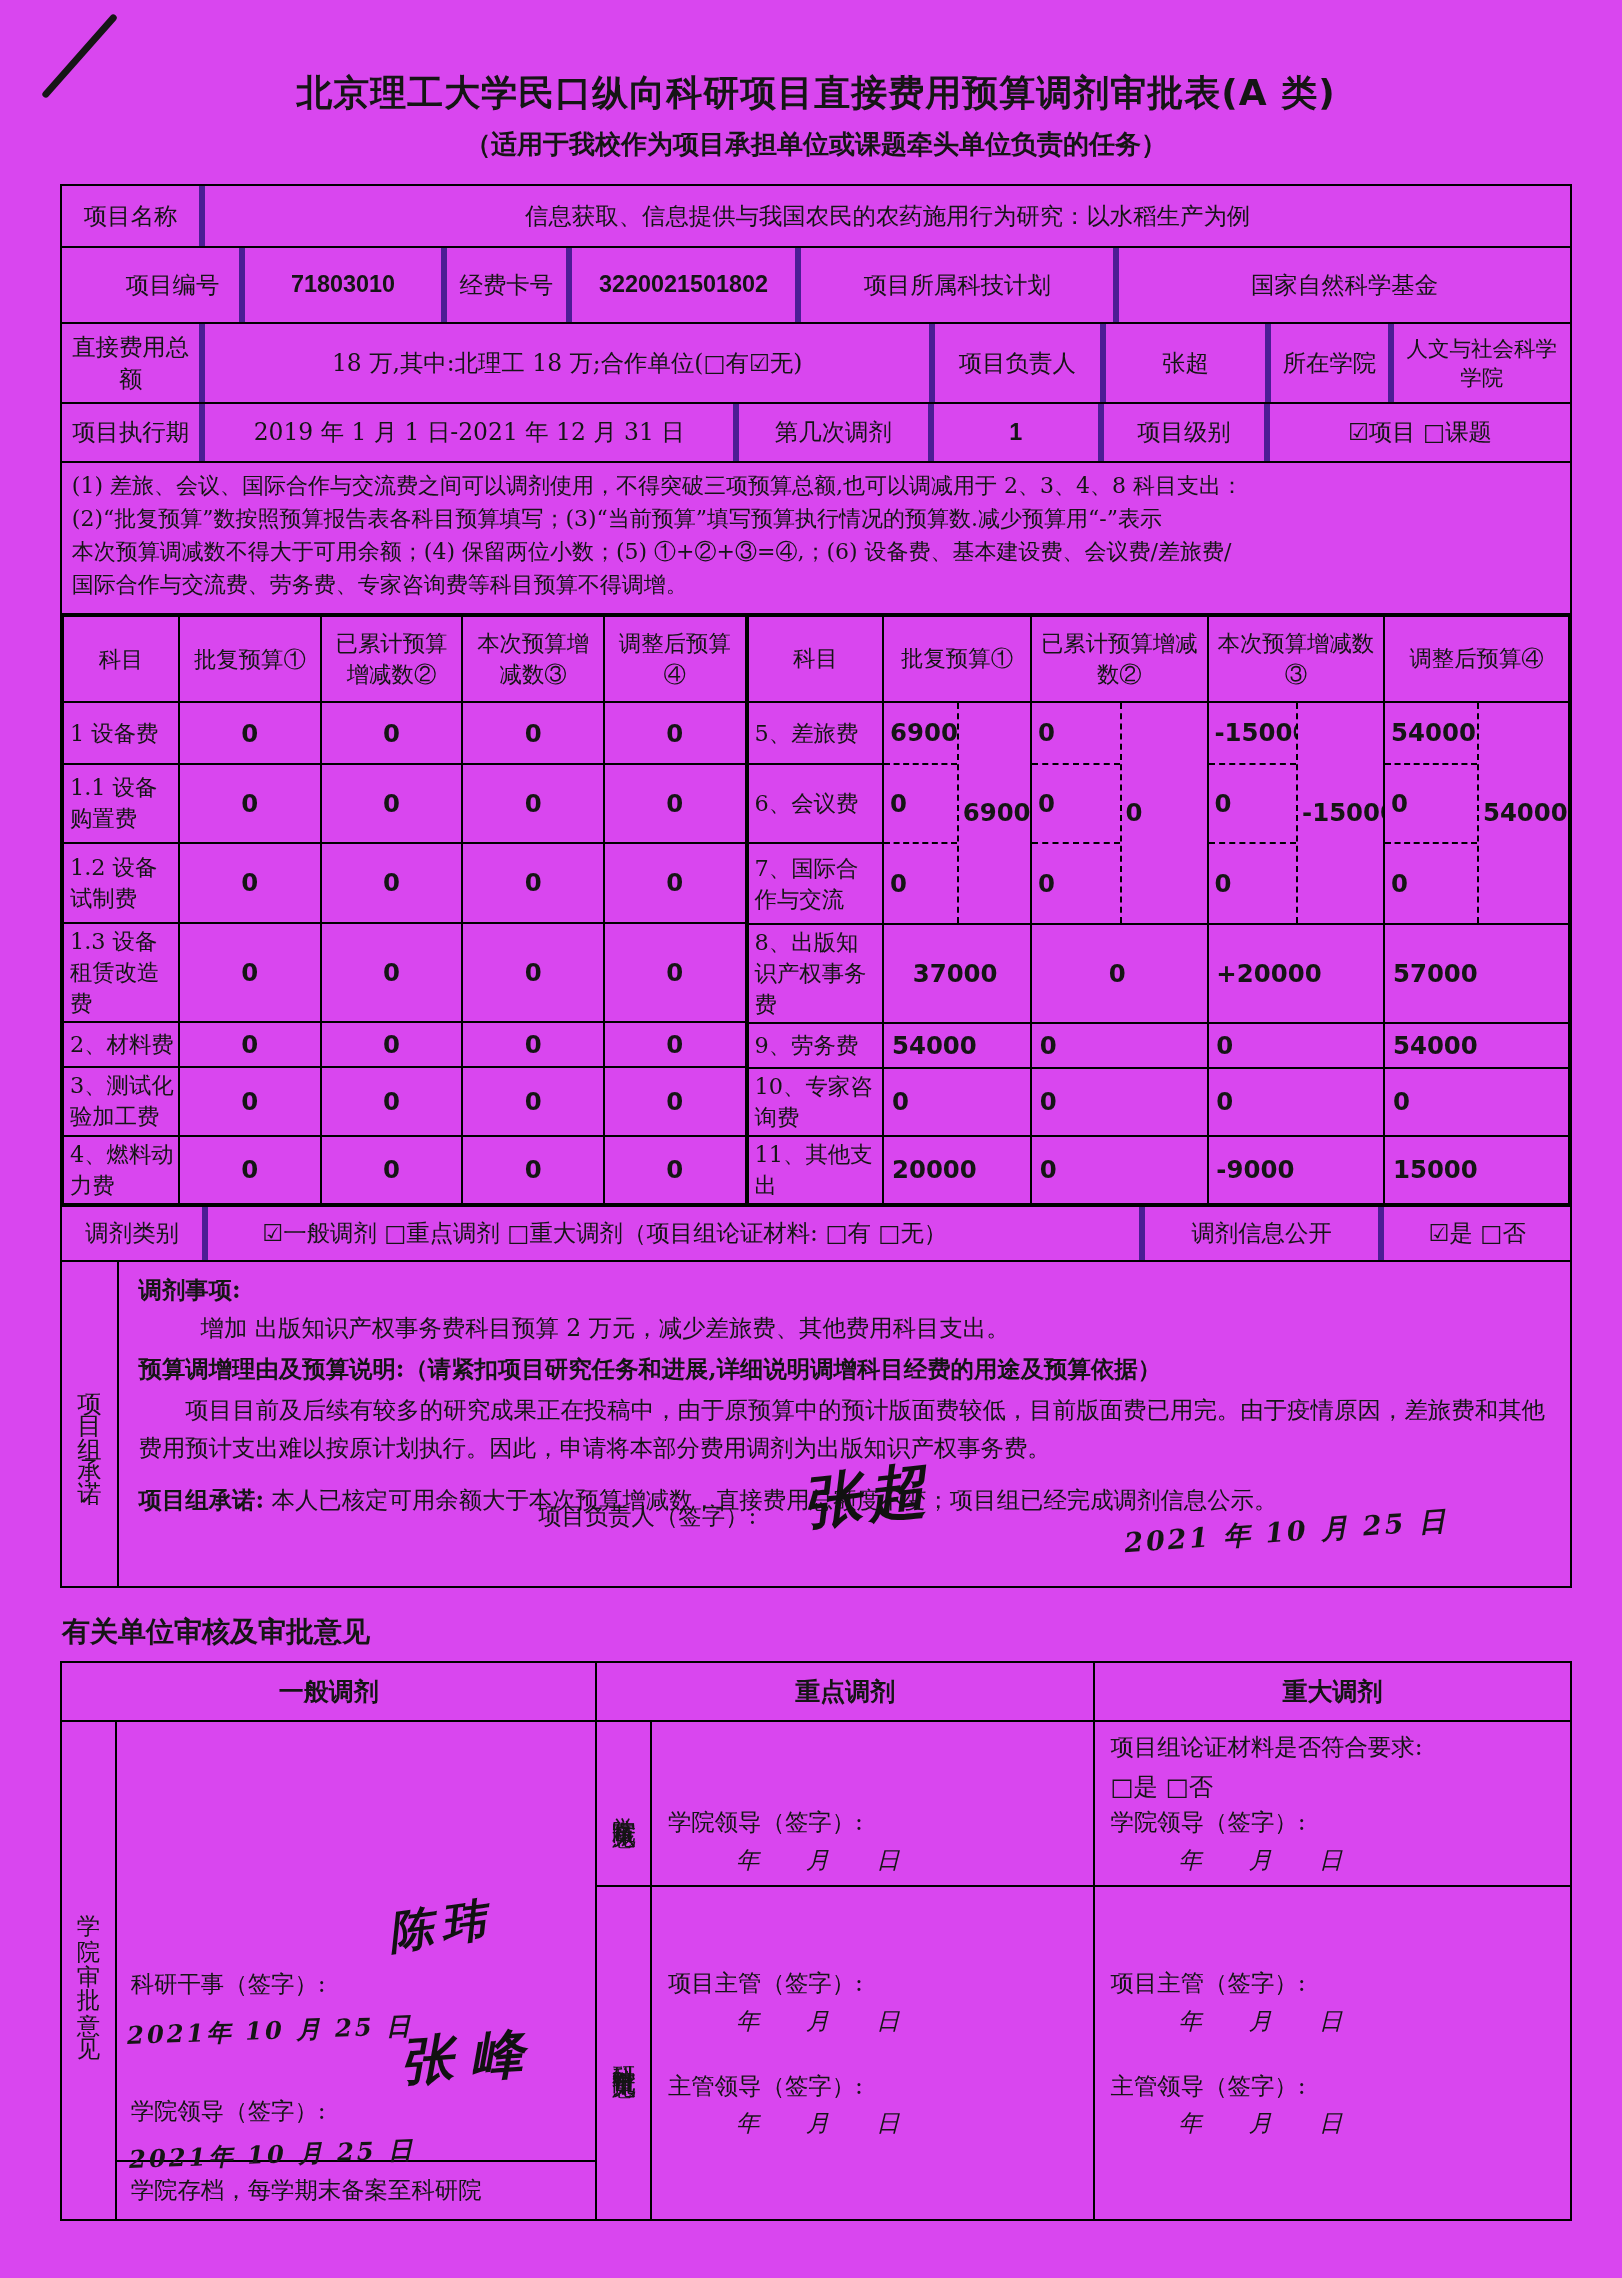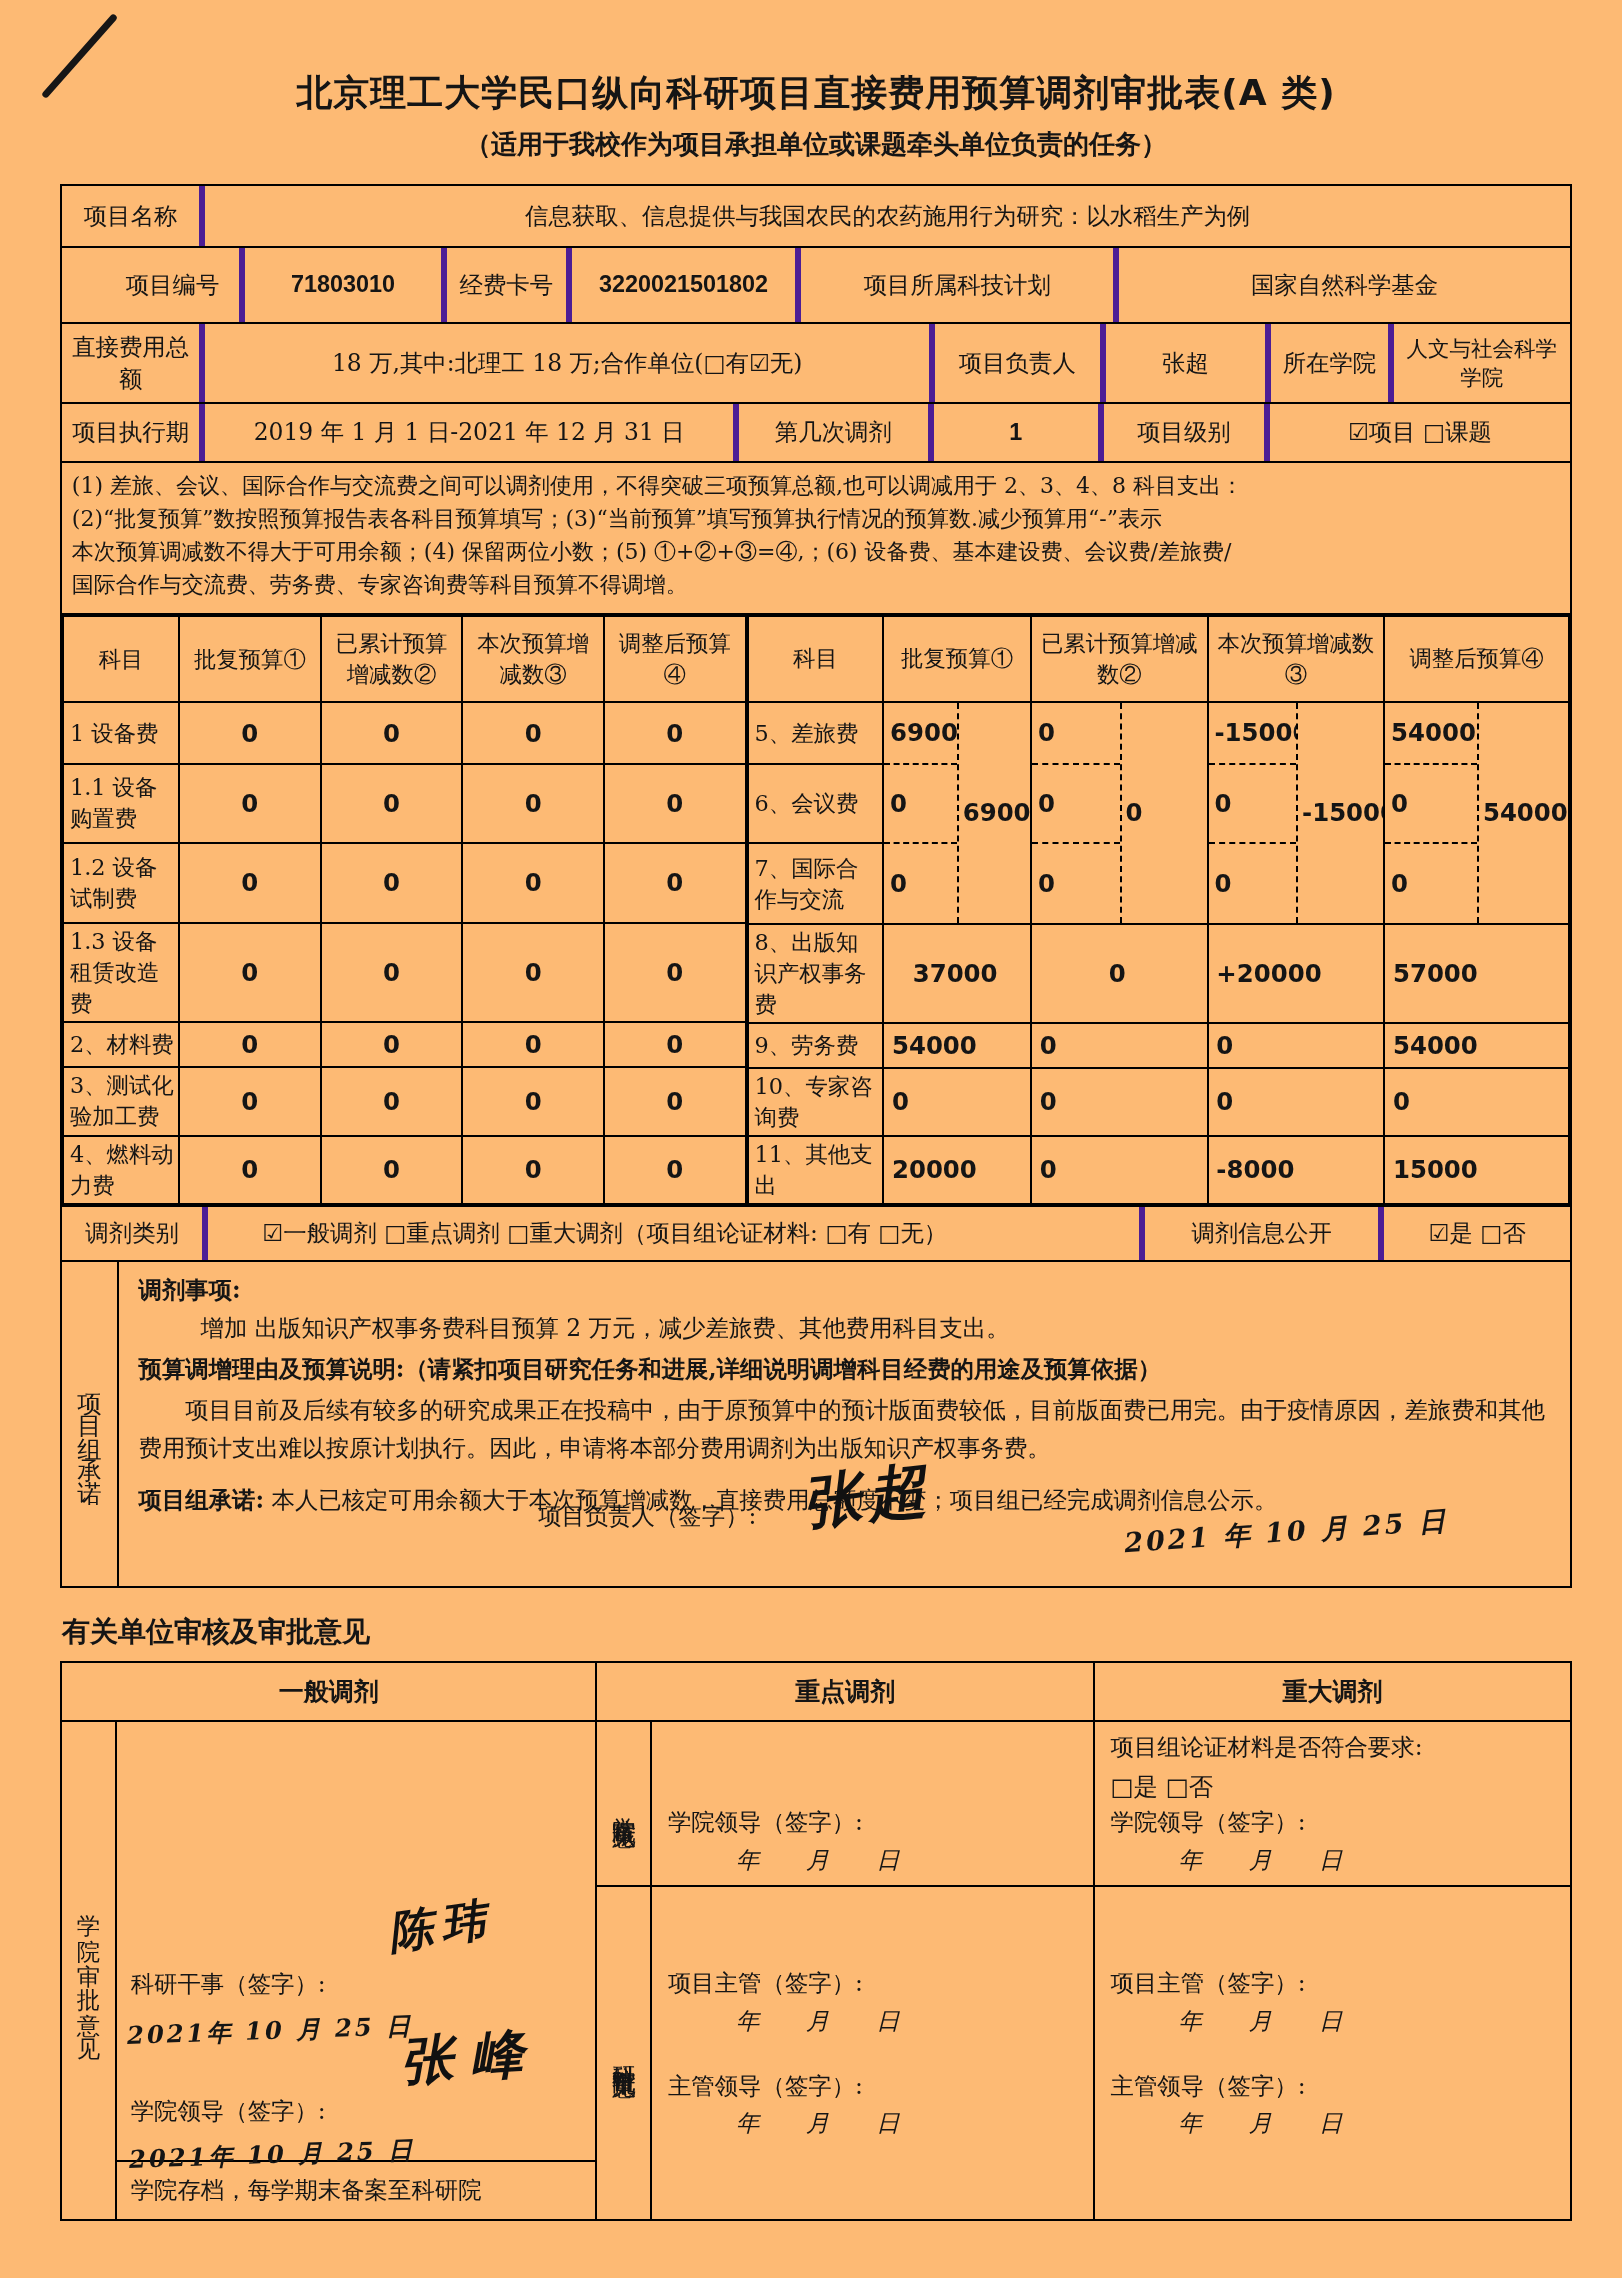--- a/index.html
+++ b/index.html
@@ -1,19 +1,19 @@
 <!DOCTYPE html>
 <html><head>
 <meta charset="utf-8">
 <style>
   html,body{margin:0;padding:0;background:#e8e6e2;}
   .page{
     position:relative;
     width:1623px;height:2278px;
-    background:#fdba74;
+    background:#d946ef;
     font-family:"DejaVu Serif","Liberation Serif",serif;
     color:#151515;
     box-sizing:border-box;
     padding:55px 51px 0 60px;
     overflow:hidden;
   }
   .b{font-weight:bold;}
   
   .title{
     text-align:center;font-size:36px;font-weight:bold;letter-spacing:1px;
@@ -341,21 +341,21 @@
           <td class="subj">10、专家咨询费</td>
           <td class="val">0</td>
           <td class="val">0</td>
           <td class="val">0</td>
           <td class="val">0</td>
         </tr>
         <tr>
           <td class="subj">11、其他支出</td>
           <td class="val">20000</td>
           <td class="val">0</td>
-          <td class="val">-8000</td>
+          <td class="val">-9000</td>
           <td class="val">15000</td>
         </tr>
       </tbody>
         </table>
     </div>
 
     <div class="row r-cat">
       <div class="cell" style="width:9.7%">调剂类别</div>
       <div class="cell left cat-opts" style="width:62.1%">☑一般调剂 □重点调剂 □重大调剂（项目组论证材料: □有 □无）</div>
       <div class="cell" style="width:15.9%">调剂信息公开</div>

